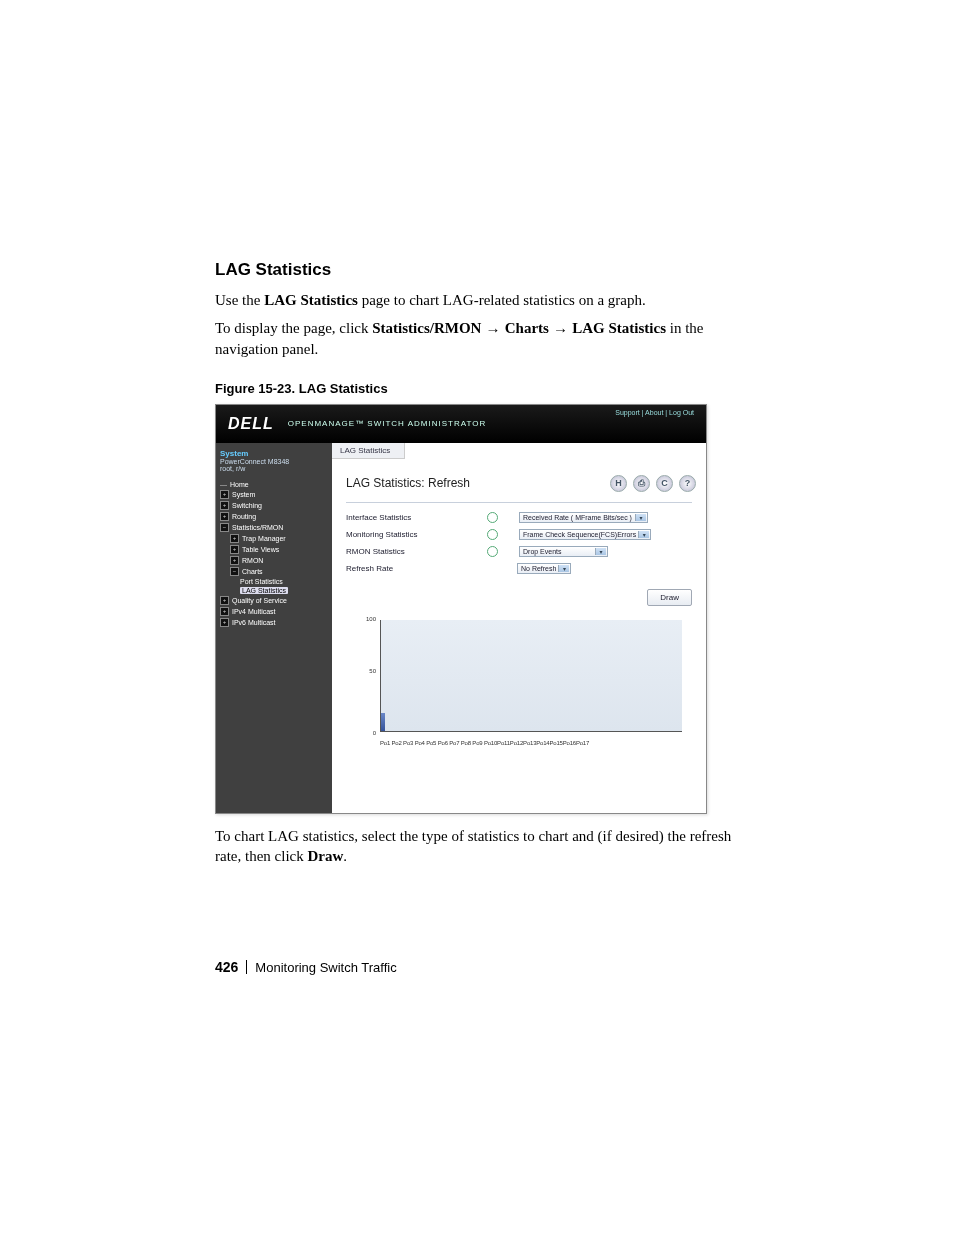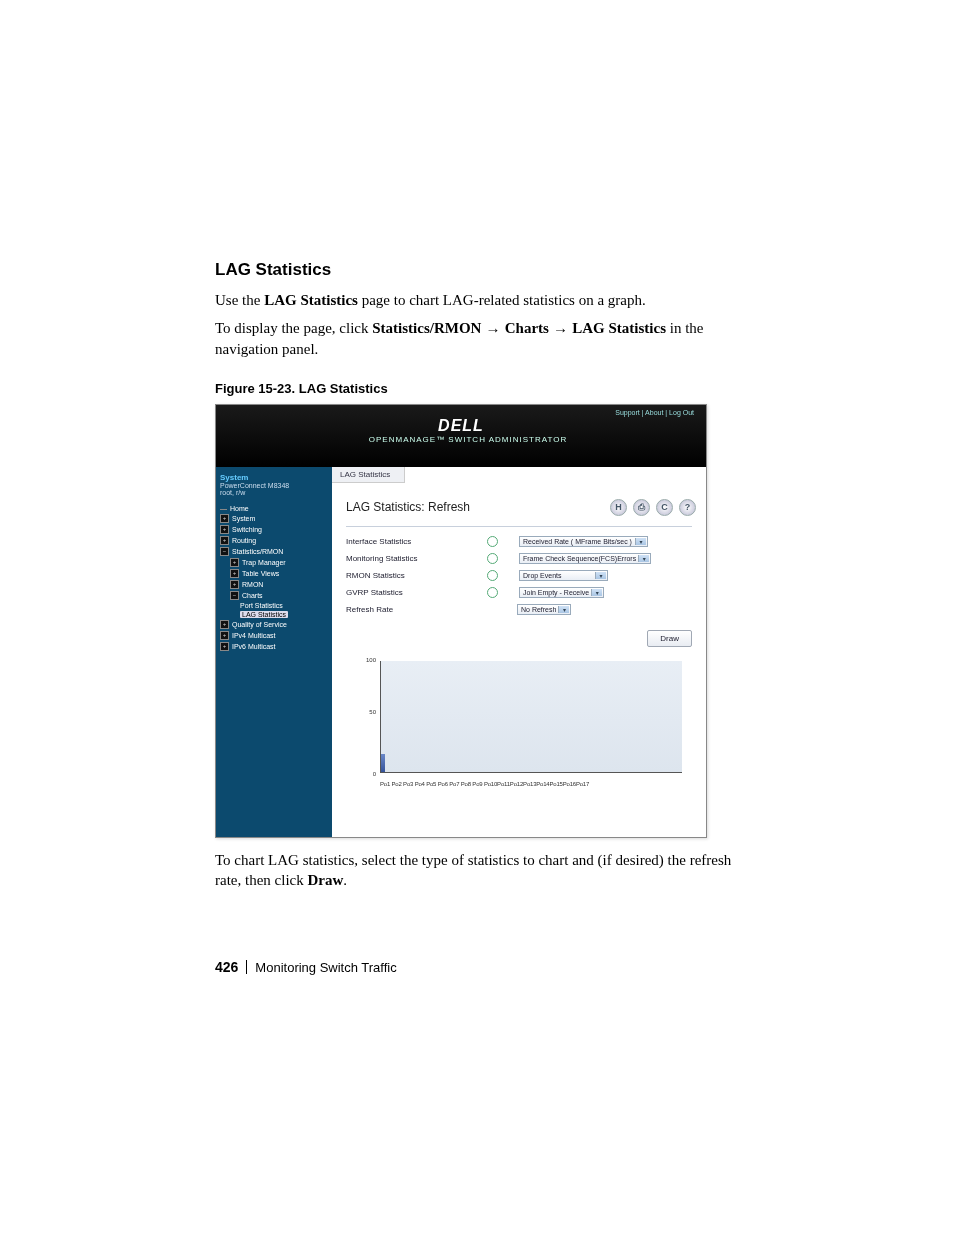--- a/index.html
+++ b/index.html
@@ -45,24 +45,23 @@
     font-size: 8px;
     color: #222;
     margin-top: 4px;
     background: #fff;
   }
   .shot-header {
     height: 38px;
     background: linear-gradient(#1a1a1a,#000);
     display: flex;
     align-items: center;
-    padding: 12px 12px;
+    padding: 0 12px;
     position: relative;
     color: #fff;
-    flex-direction: column;
   }
   .brand {
     font-weight: bold;
     font-size: 16px;
     letter-spacing: 1px;
     font-style: italic;
   }
   .subtitle {
     font-size: 8px;
     letter-spacing: 1px;
@@ -75,21 +74,21 @@
     top: 4px;
     font-size: 7px;
     color: #9dd;
   }
   .shot-body {
     display: flex;
     min-height: 370px;
   }
   .sidebar {
     width: 108px;
-    background: #0c4a6e;
+    background: #404040;
     color: #fff;
     font-size: 7px;
     padding: 6px 4px 20px 4px;
   }
   .sys-title {
     color: #6cf;
     font-weight: bold;
     font-size: 8px;
   }
   .sys-sub {
@@ -377,25 +376,20 @@
               <span class="opt-label">Monitoring Statistics</span>
               <span class="radio"></span>
               <span class="sel"><span>Frame Check Sequence(FCS)Errors</span><span class="caret">▾</span></span>
             </div>
             <div class="opt-row">
               <span class="opt-label">RMON Statistics</span>
               <span class="radio"></span>
               <span class="sel" style="min-width:70px"><span>Drop Events</span><span class="caret">▾</span></span>
             </div>
             <div class="opt-row">
-              <span class="opt-label">GVRP Statistics</span>
-              <span class="radio"></span>
-              <span class="sel" style="min-width:50px"><span>Join Empty - Receive</span><span class="caret">▾</span></span>
-            </div>
-            <div class="opt-row">
               <span class="opt-label">Refresh Rate</span>
               <span style="width:9px"></span>
               <span class="sel" style="min-width:20px"><span>No Refresh</span><span class="caret">▾</span></span>
             </div>
           </div>
         </div>
 
         <div class="draw-wrap">
           <span class="draw-btn">Draw</span>
         </div>

